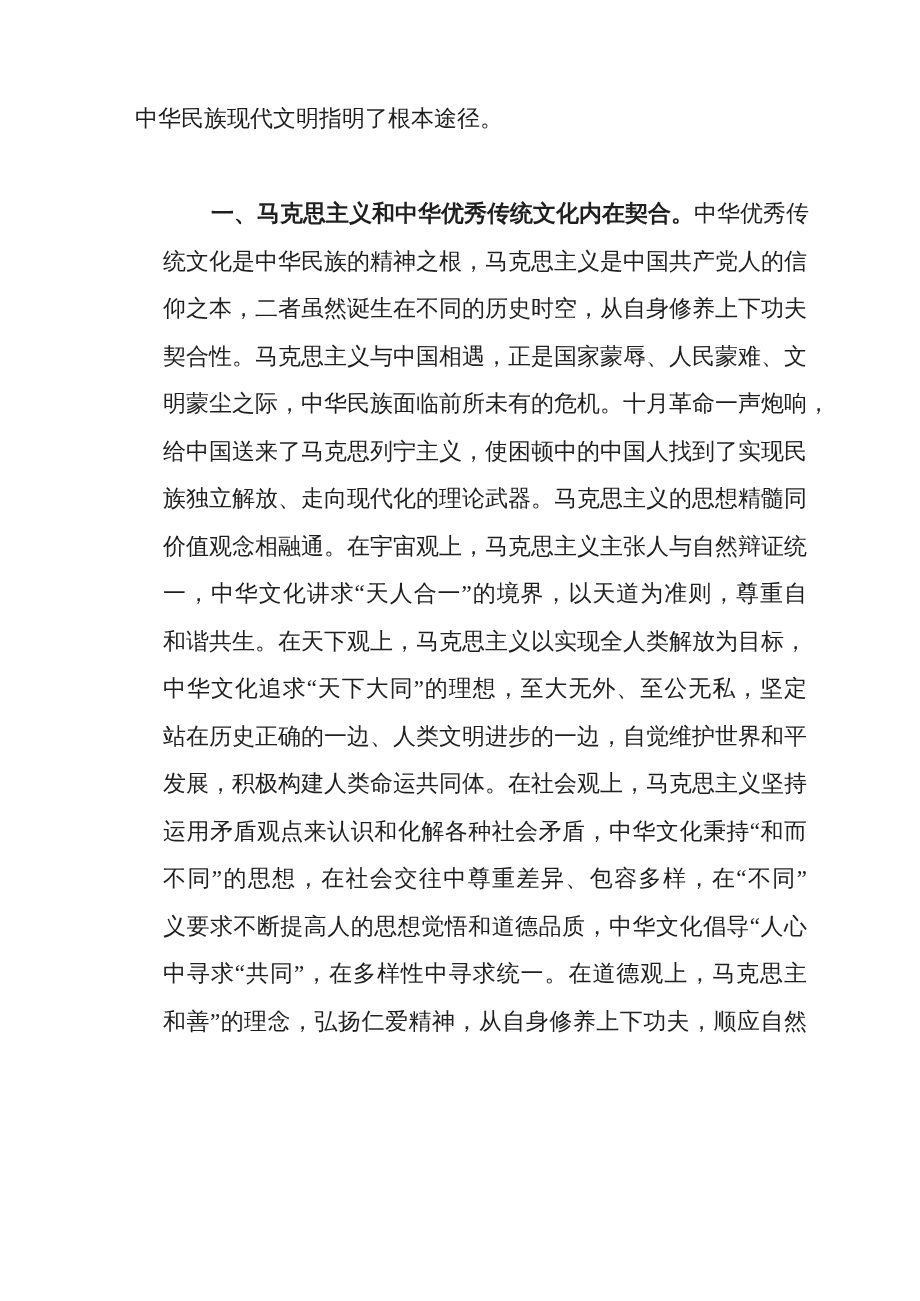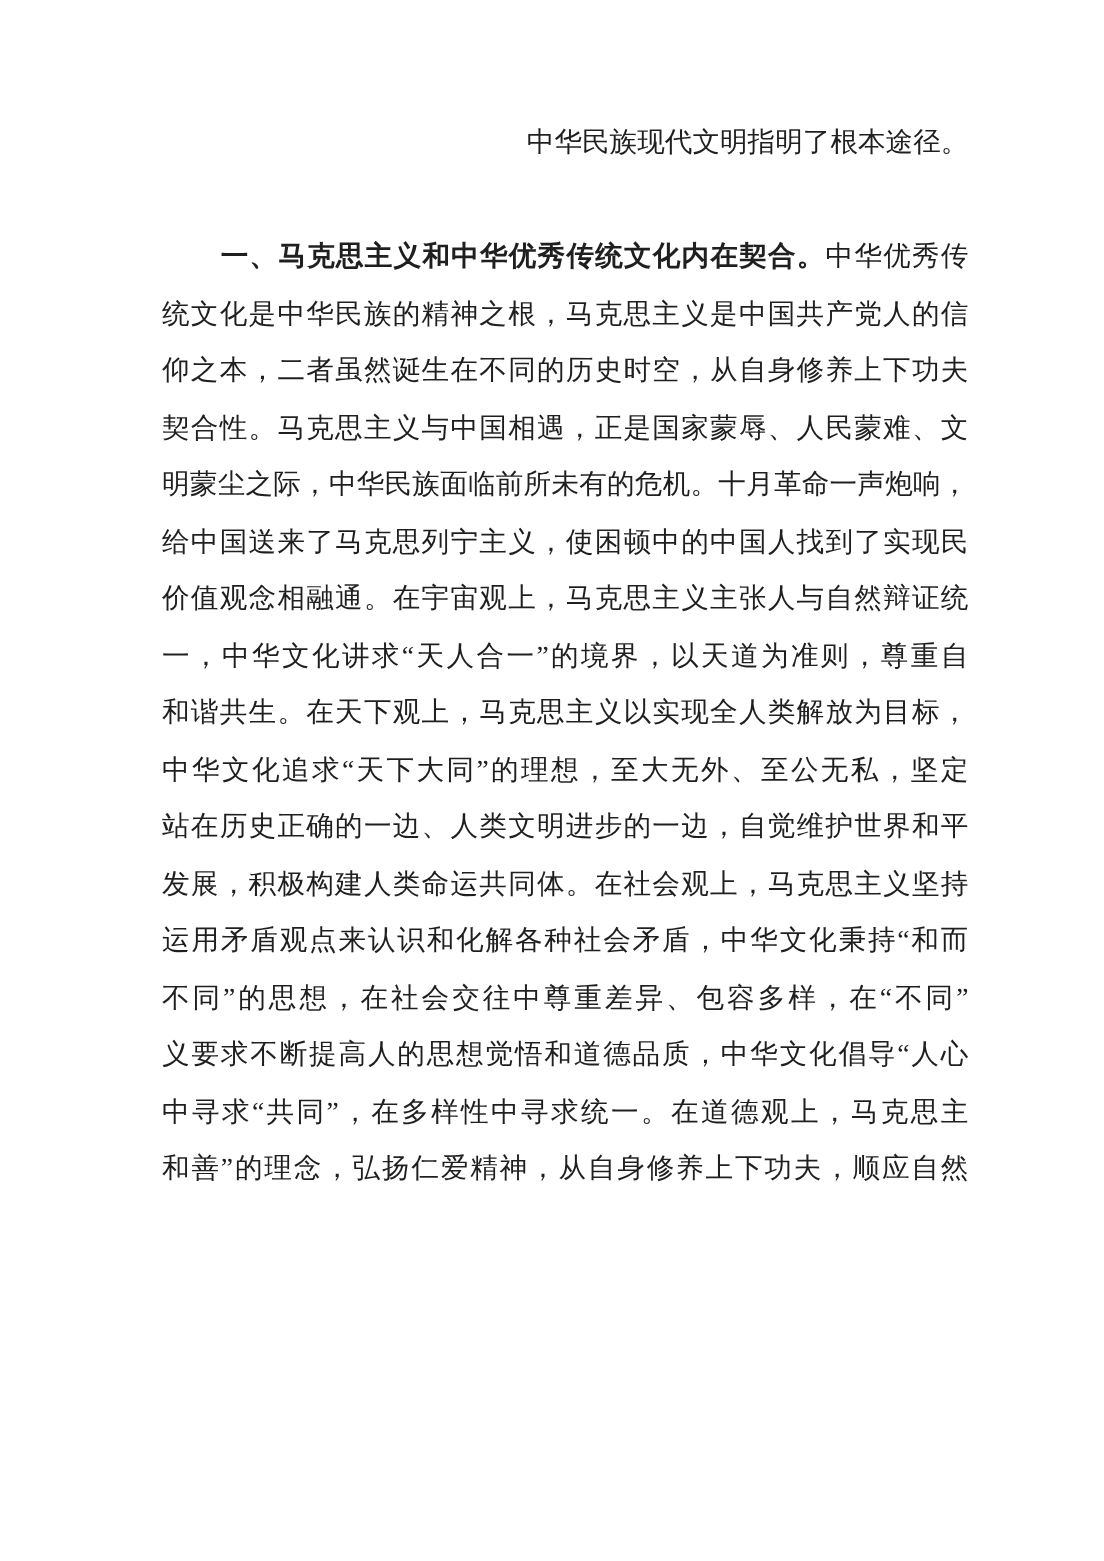--- a/index.html
+++ b/index.html
@@ -20,25 +20,25 @@
     left: 135px;
     top: 95px;
     width: 672px;
     color: #1f1f1f;
     font-size: 23px;
     line-height: 47.5px;
   }
   .line {
     height: 47.5px;
     white-space: nowrap;
-    text-align: right;
   }
   .justify {
     text-align: justify;
     text-align-last: justify;
+    margin-left: 28px;
   }
   .indent {
     display: inline-block;
     width: 48px;
     height: 1px;
   }
   .bold {
     font-weight: 700;
   }
 </style>
@@ -52,20 +52,21 @@
 
     <div class="line"></div>
 
     <div class="line justify"><span class="indent"></span><span class="bold">一、马克思主义和中华优秀传统文化内在契合。</span><span>中华优秀传</span></div>
 
     <div class="line justify">统文化是中华民族的精神之根，马克思主义是中国共产党人的信</div>
     <div class="line justify">仰之本，二者虽然诞生在不同的历史时空，从自身修养上下功夫</div>
     <div class="line justify">契合性。马克思主义与中国相遇，正是国家蒙辱、人民蒙难、文</div>
     <div class="line justify">明蒙尘之际，中华民族面临前所未有的危机。十月革命一声炮响，</div>
     <div class="line justify">给中国送来了马克思列宁主义，使困顿中的中国人找到了实现民</div>
+    <div class="line justify">族独立解放、走向现代化的理论武器。马克思主义的思想精髓同</div>
     <div class="line justify">价值观念相融通。在宇宙观上，马克思主义主张人与自然辩证统</div>
     <div class="line justify">一，中华文化讲求“天人合一”的境界，以天道为准则，尊重自</div>
     <div class="line justify">和谐共生。在天下观上，马克思主义以实现全人类解放为目标，</div>
     <div class="line justify">中华文化追求“天下大同”的理想，至大无外、至公无私，坚定</div>
     <div class="line justify">站在历史正确的一边、人类文明进步的一边，自觉维护世界和平</div>
     <div class="line justify">发展，积极构建人类命运共同体。在社会观上，马克思主义坚持</div>
     <div class="line justify">运用矛盾观点来认识和化解各种社会矛盾，中华文化秉持“和而</div>
     <div class="line justify">不同”的思想，在社会交往中尊重差异、包容多样，在“不同”</div>
     <div class="line justify">义要求不断提高人的思想觉悟和道德品质，中华文化倡导“人心</div>
     <div class="line justify">中寻求“共同”，在多样性中寻求统一。在道德观上，马克思主</div>

